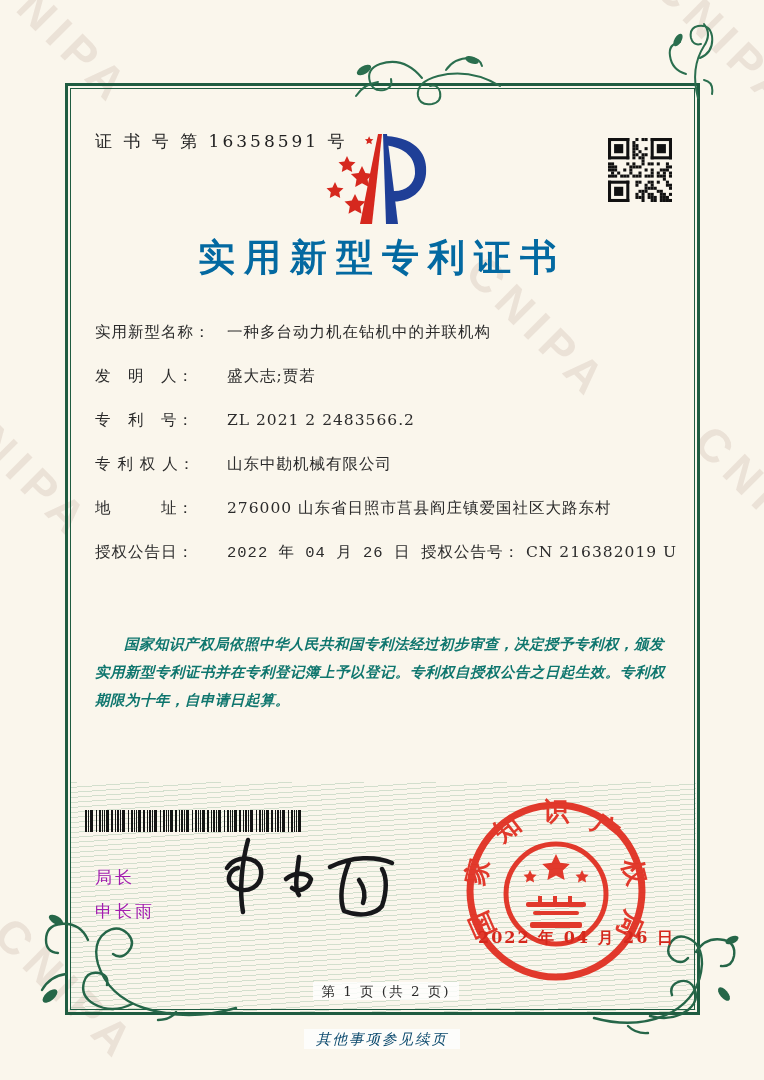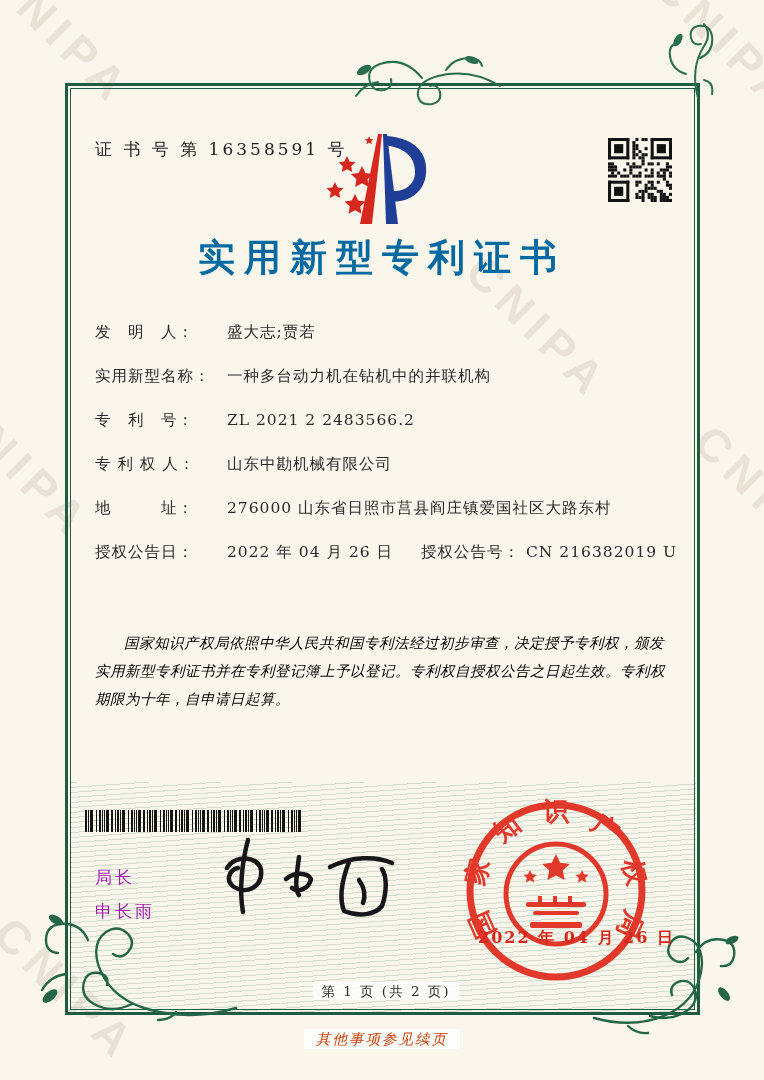--- a/index.html
+++ b/index.html
@@ -28,39 +28,39 @@
   
   .wm{
     position:absolute;z-index:0;
     font-family:"Liberation Sans",sans-serif;font-weight:bold;
     font-size:46px;letter-spacing:8px;color:rgba(206,185,173,.33);
     transform:rotate(45deg);white-space:nowrap;pointer-events:none;
   }
   
   .cert-no{
     position:absolute;left:95px;top:130px;z-index:2;
-    font-size:17px;letter-spacing:3px;color:#222;margin-top:8px;
+    font-size:17px;letter-spacing:3px;color:#222;
   }
   .logo{position:absolute;left:322px;top:130px;z-index:2;}
   .qr{position:absolute;left:608px;top:138px;z-index:2;}
   .title{
     position:absolute;left:0;top:233px;width:764px;text-align:center;z-index:2;
     font-size:37px;font-weight:bold;letter-spacing:9px;color:#0369a1;
   }
   
   .fields{position:absolute;left:95px;top:322px;width:590px;z-index:2;font-size:15.5px;}
   .field-row{height:21px;margin-bottom:23px;letter-spacing:1px;white-space:nowrap;}
   .f-label{display:inline-block;width:126px;}
   .f-value{margin-left:6px;}
   .grant-row{height:21px;letter-spacing:1px;white-space:nowrap;}
-  .grant-pair1{display:inline-block;width:326px;}
+  .grant-pair1{display:inline-block;width:326px;font-family:Liberation Mono, monospace;}
   
   .paras{
     position:absolute;left:95px;top:630px;width:582px;z-index:2;
-    font-size:14.5px;font-style:italic;line-height:1.93;letter-spacing:.5px;color:#000000;
+    font-size:14.5px;font-style:italic;line-height:1.93;letter-spacing:.5px;color:#0f766e;font-weight:bold;
   }
   .paras p{margin:0;text-indent:2em;}
   
   .barcode{position:absolute;left:85px;top:810px;z-index:3;}
   .signer{
     position:absolute;left:95px;top:866px;z-index:3;
     font-family:"Liberation Sans",sans-serif;font-size:17px;letter-spacing:3px;color:#a21caf;
   }
   .signer div{margin-bottom:11px;}
   .signature{position:absolute;left:212px;top:832px;z-index:3;}
@@ -69,21 +69,21 @@
     position:absolute;left:478px;top:928px;z-index:5;
     font-size:16px;letter-spacing:2px;color:#d5281c;font-weight:bold;
   }
   .page-info{
     position:absolute;left:0;top:983px;width:764px;text-align:center;z-index:3;
     font-size:13.5px;letter-spacing:2px;
   }
   .page-info span{background:rgba(255,255,255,.8);padding:1px 8px;margin-left:8px;}
   .footer-note{
     position:absolute;left:0;top:1030px;width:764px;text-align:center;z-index:2;
-    font-size:14.5px;font-style:italic;letter-spacing:2px;color:#c2410c;
+    font-size:14.5px;font-style:italic;letter-spacing:2px;color:#0c4a6e;
   }
   .footer-note span{background:#fdfdfb;padding:2px 12px;}
   .ornament{position:absolute;z-index:2;pointer-events:none;}
 </style>
 </head>
 <body>
 
 <div class="wm" style="left:-30px;top:6px">CNIPA</div>
 <div class="wm" style="left:636px;top:14px">CNIPA</div>
 <div class="wm" style="left:448px;top:300px">CNIPA</div>
@@ -286,24 +286,24 @@
     <rect x="0" y="60" width="21" height="3" fill="#111"></rect>
     <rect x="0" y="42" width="3" height="21" fill="#111"></rect>
     <rect x="18" y="42" width="3" height="21" fill="#111"></rect>
     <rect x="6" y="48" width="9" height="9" fill="#111"></rect>
   </svg>
 
 <div class="title">实用新型专利证书</div>
 
 <div class="fields">
   <div class="field-row">
+    <span class="f-label">实用新型名称：</span><span class="f-value">一种多台动力机在钻机中的并联机构</span>
+  </div>
+  <div class="field-row">
     <span class="f-label">发　明　人：</span><span class="f-value">盛大志;贾若</span>
-  </div>
-  <div class="field-row">
-    <span class="f-label">实用新型名称：</span><span class="f-value">一种多台动力机在钻机中的并联机构</span>
   </div>
   <div class="field-row">
     <span class="f-label">专　利　号：</span><span class="f-value">ZL 2021 2 2483566.2</span>
   </div>
   <div class="field-row">
     <span class="f-label">专 利 权 人：</span><span class="f-value">山东中勘机械有限公司</span>
   </div>
   <div class="field-row">
     <span class="f-label">地　　　址：</span><span class="f-value">276000 山东省日照市莒县阎庄镇爱国社区大路东村</span>
   </div>

